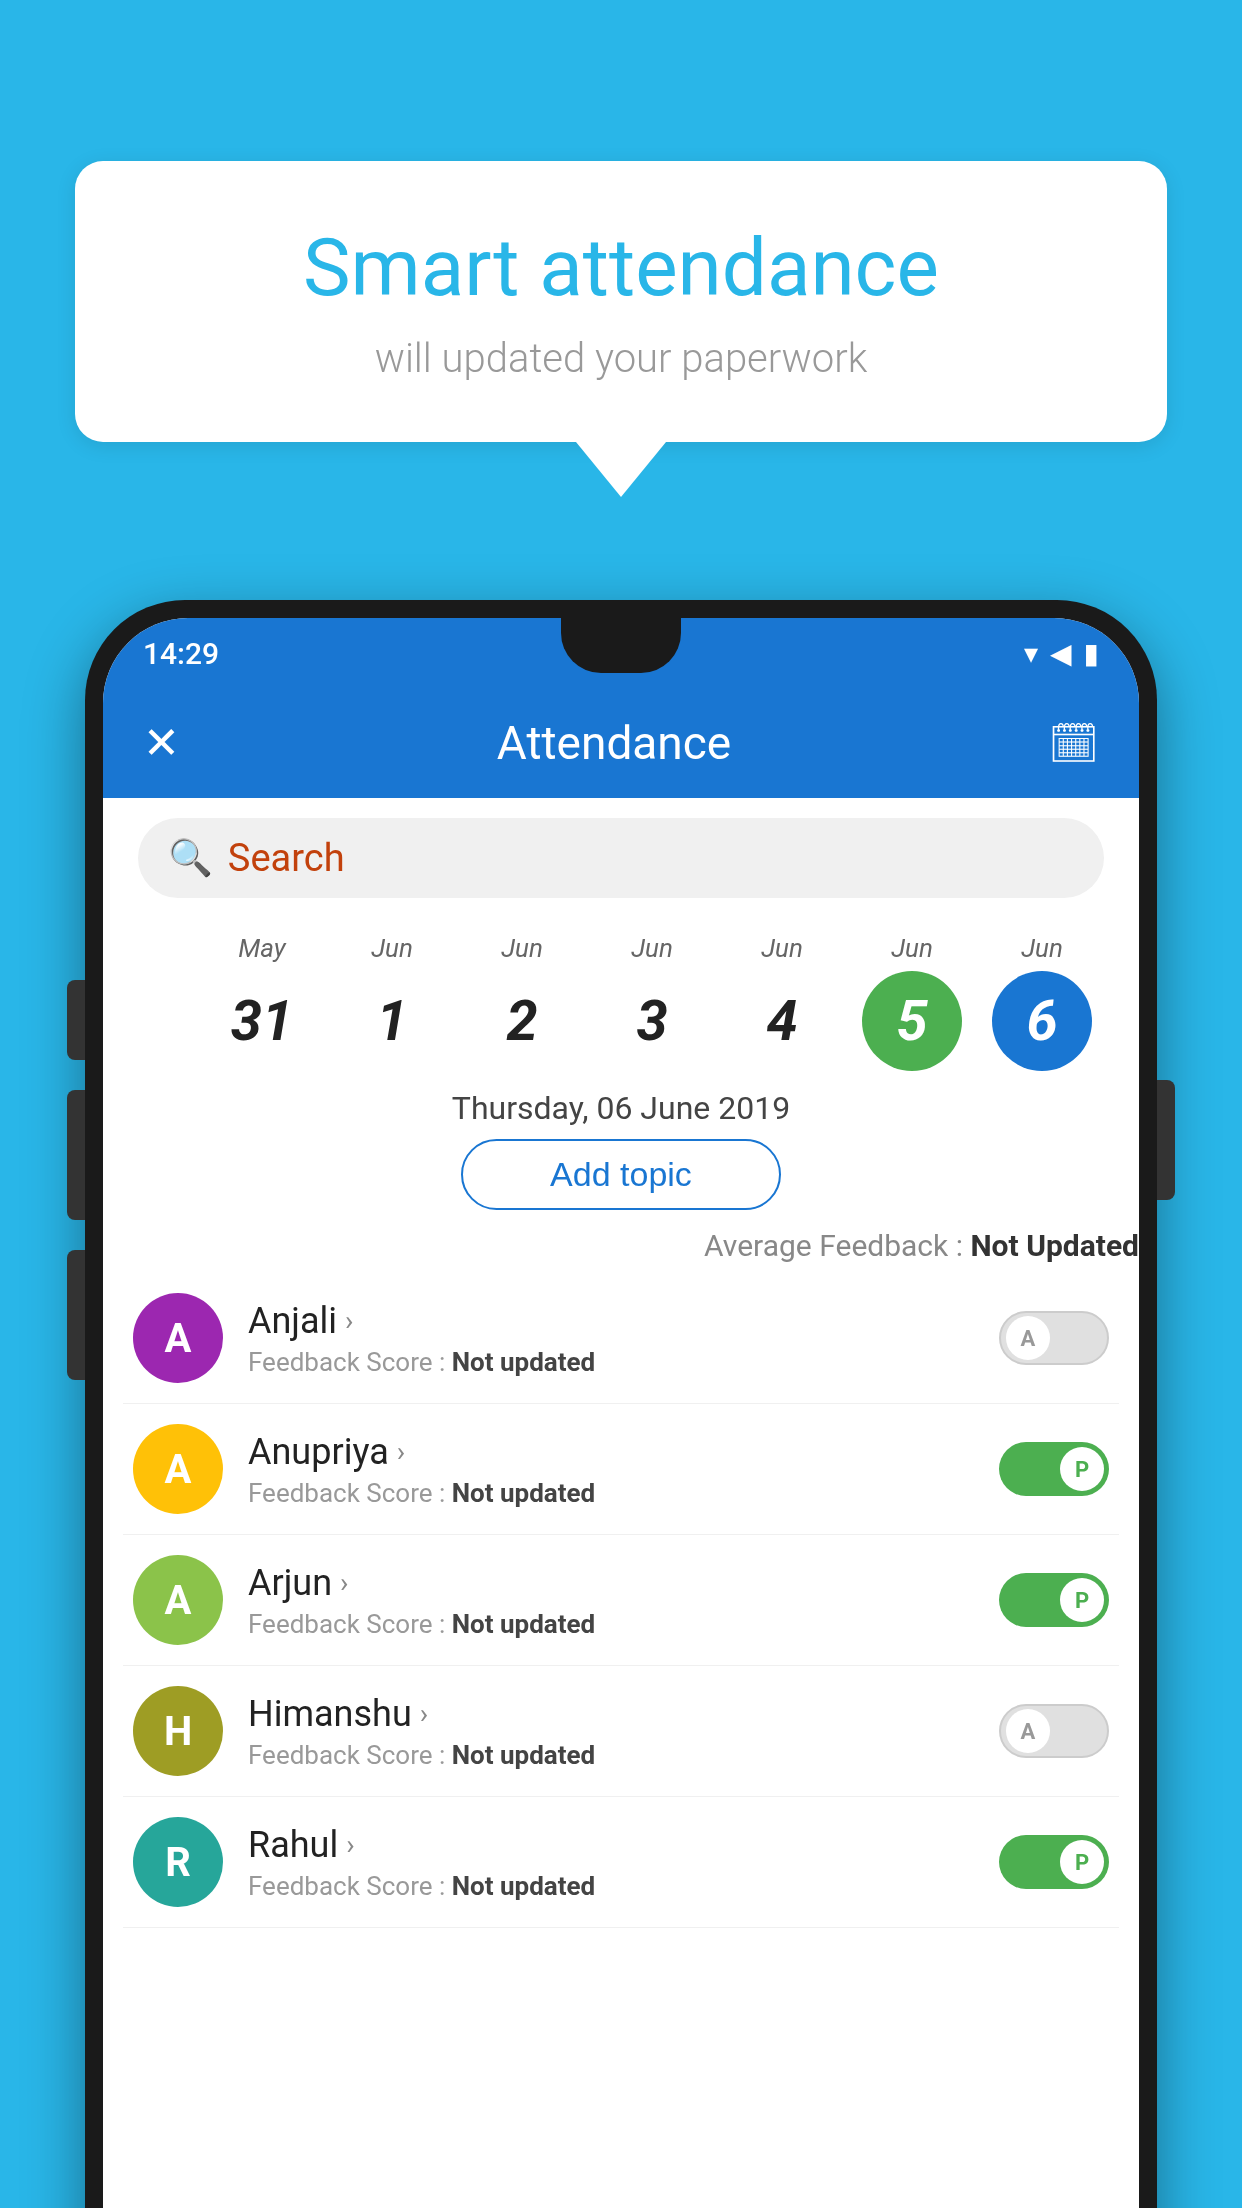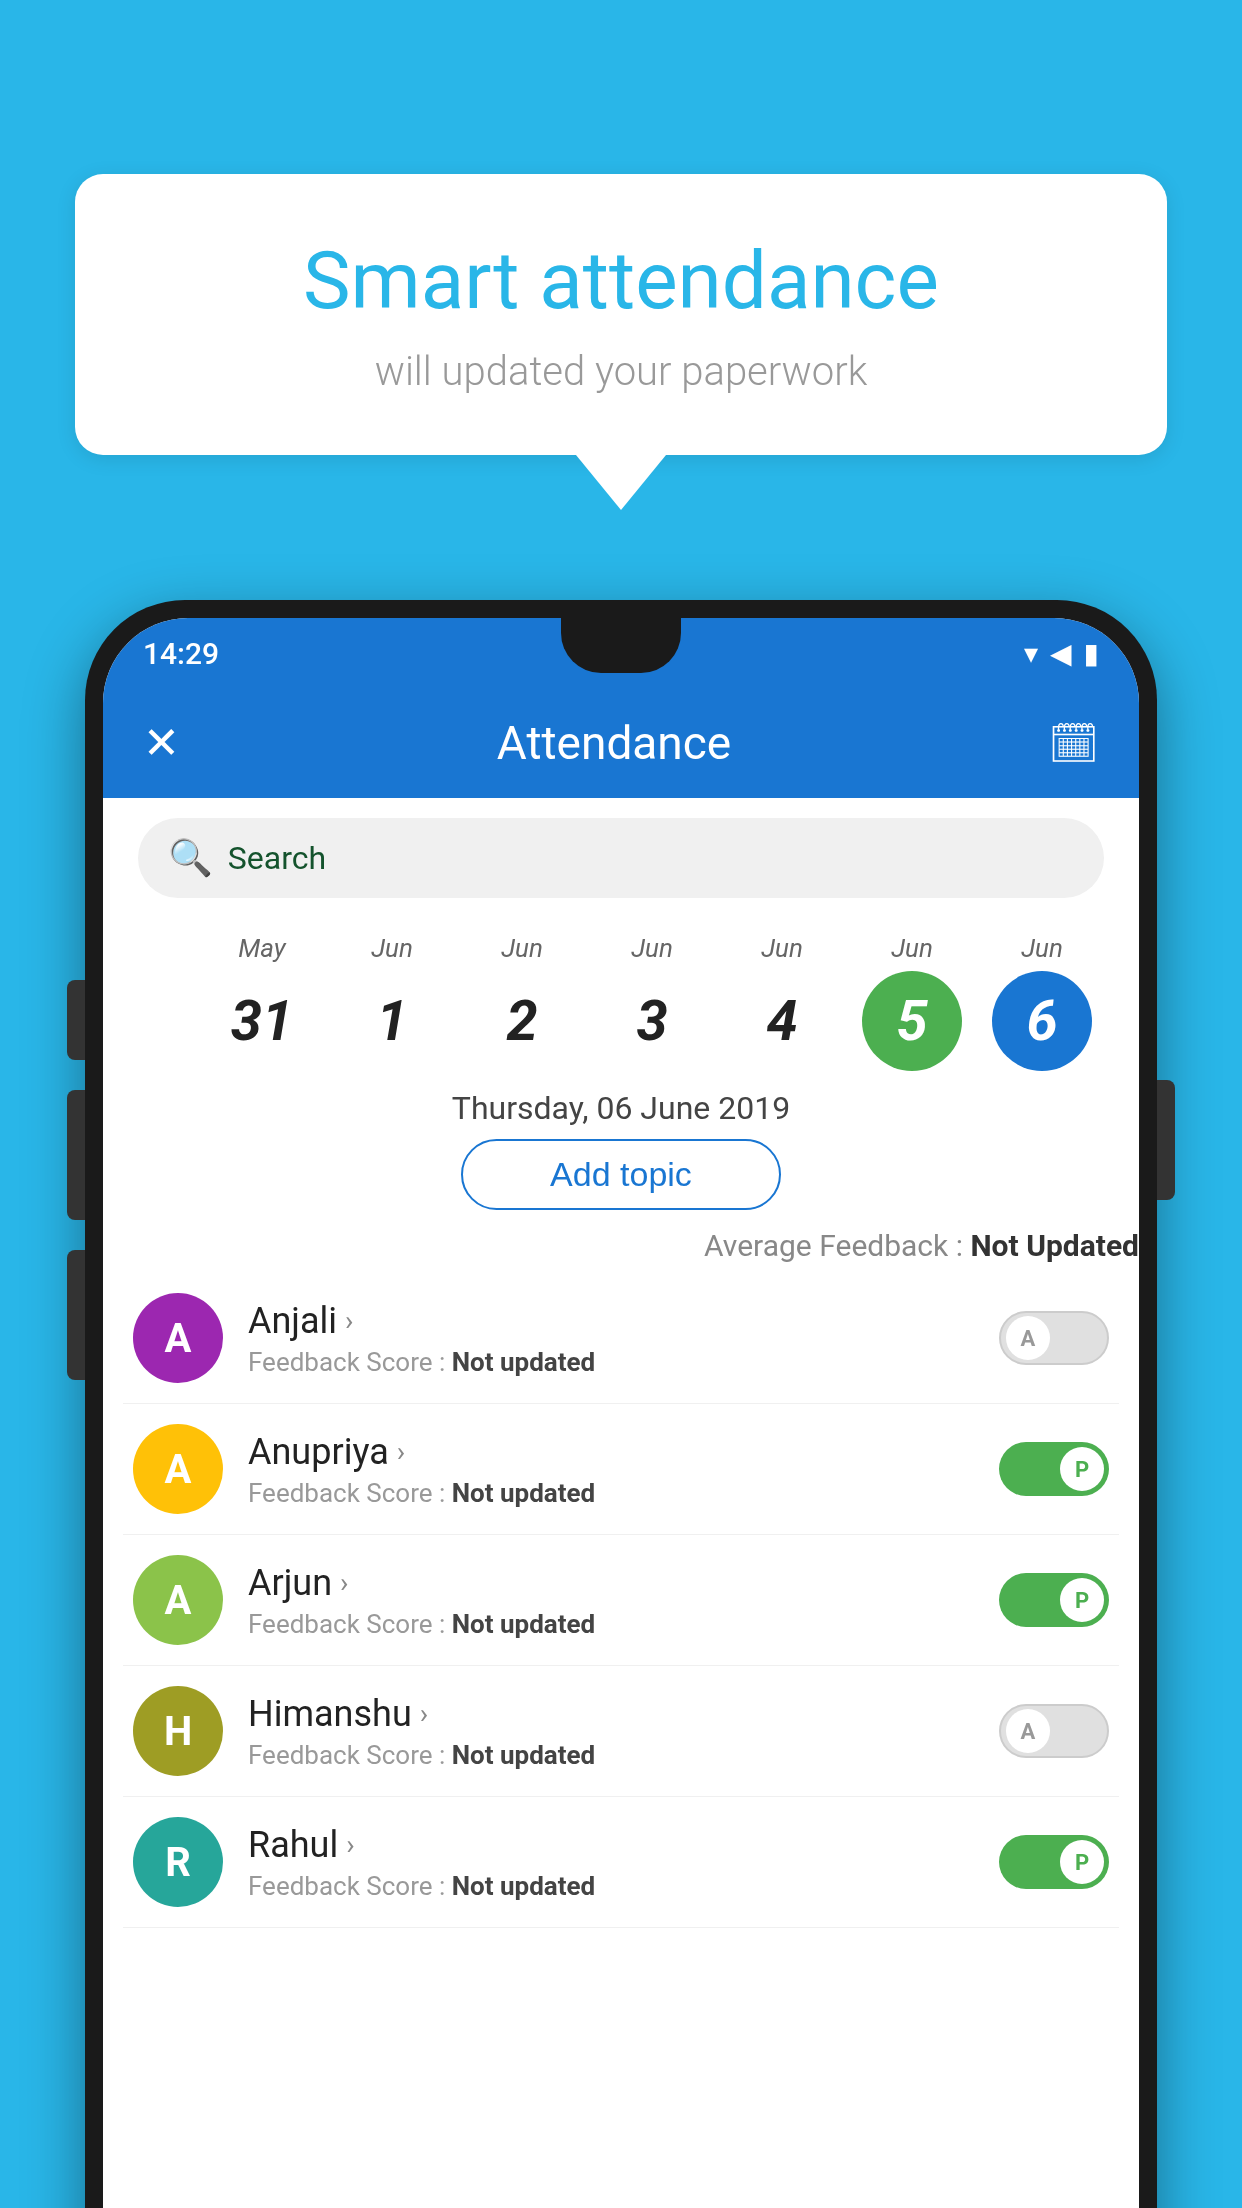--- a/index.html
+++ b/index.html
@@ -9,21 +9,21 @@
       height: 2208px;
       background-color: #29B6E8;
       font-family: 'Roboto', Arial, sans-serif;
       overflow: hidden;
       position: relative;
     }
 
     
     .speech-bubble-container {
       position: absolute;
-      top: 174px;
+      top: 161px;
       left: 75px;
       right: 75px;
     }
 
     .speech-bubble {
       background: white;
       border-radius: 28px;
       padding: 60px 70px;
       text-align: center;
       box-shadow: 0 4px 20px rgba(0,0,0,0.1);
@@ -153,22 +153,22 @@
       padding: 0 30px;
       gap: 15px;
     }
 
     .search-icon-inner {
       color: #888;
       font-size: 36px;
     }
 
     .search-text {
-      color: #14532d;
-      font-size: 32px;
+      color: #c2410c;
+      font-size: 38px;
     }
 
     
     .calendar-strip {
       display: flex;
       justify-content: flex-end;
       padding: 15px 32px 0;
       font-style: italic;
     }
 

